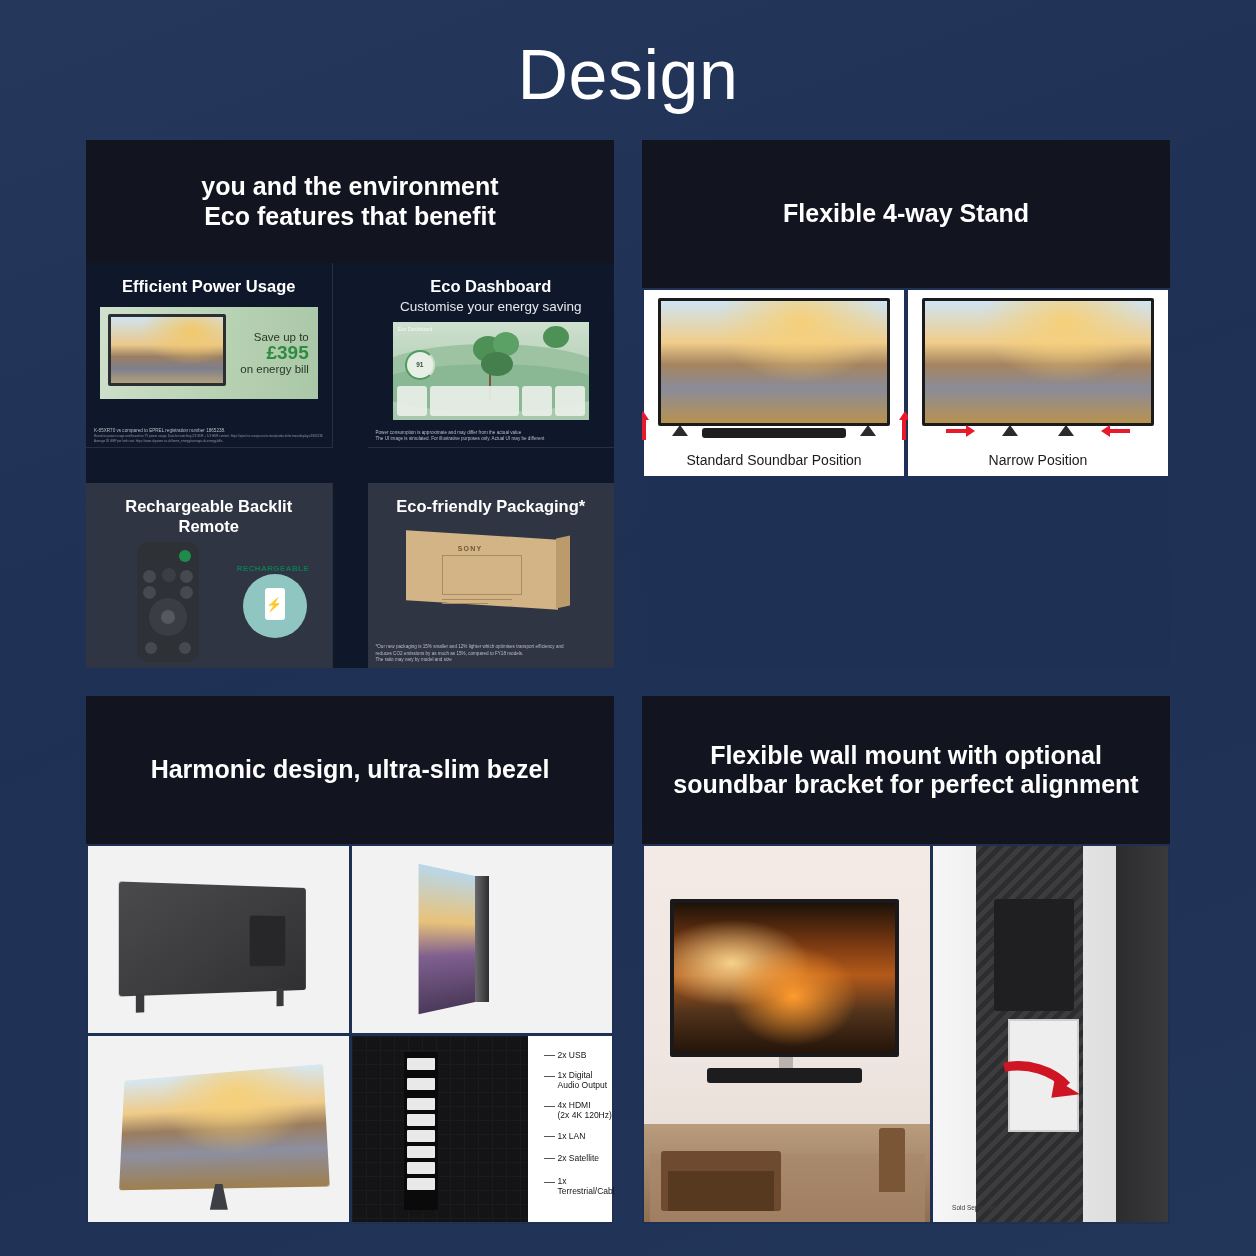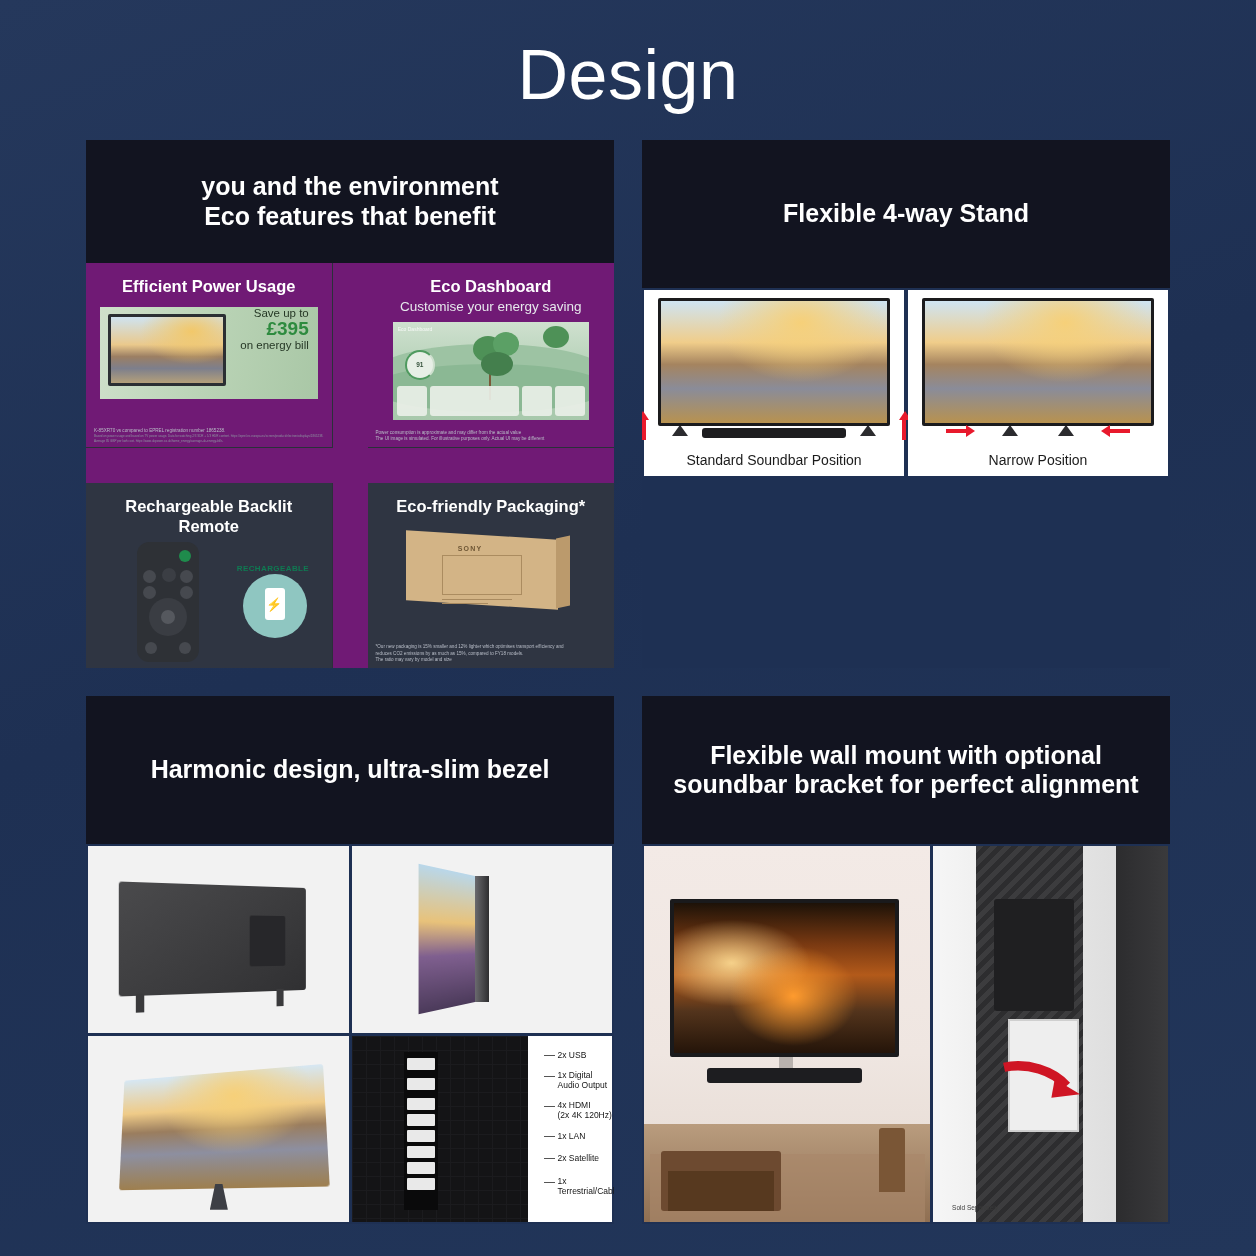--- a/index.html
+++ b/index.html
@@ -37,39 +37,39 @@
     font-weight: 600;
     line-height: 1.18;
     padding: 8px 18px;
   }
   .head-eco { height: 152px; }
   .head-stand { height: 148px; }
   .head-harmonic { height: 148px; }
   .head-wall { height: 148px; }
 
   
-  .eco-body { flex: 1; display: grid; grid-template-columns: 1fr 1fr; grid-template-rows: 1fr 1fr; background: #701a75; gap: 35px; }
+  .eco-body { flex: 1; display: grid; grid-template-columns: 1fr 1fr; grid-template-rows: 1fr 1fr; background: #0f172a; gap: 35px; }
   .eco-cell { position: relative; padding: 14px 10px 6px; display: flex; flex-direction: column; align-items: center;
               border-right: 1px solid #2a3039; border-bottom: 1px solid #2a3039; }
   .eco-cell:nth-child(2n) { border-right: none; }
   .eco-cell:nth-child(n+3) { border-bottom: none; background: #2f3542; }
   .eco-title { color:#fff; font-size:16.5px; font-weight:700; text-align:center; line-height:1.18; }
   .eco-sub { color:#e6e8ec; font-size:13.5px; text-align:center; margin-top:2px; }
   .eco-fine { position:absolute; left:8px; right:8px; bottom:4px; color:#b9bec8; font-size:4.6px; line-height:1.45; text-align:left; }
   .eco-fine2 { font-size:3px; color:#8d93a0; }
 
   .power-img { margin-top:10px; width: 218px; height: 92px; position: relative;
                background: linear-gradient(100deg,#cfe0cb 0%,#b8d2b4 55%,#a9c7a6 100%); display:flex; }
   .power-tv { width: 118px; margin:7px 0 0 8px; height: 72px; background:#2b2f33; border-radius:2px; padding:3px; }
   .power-tv-scr { width:100%; height:100%;
     background:
       radial-gradient(ellipse at 72% 22%, #f2c86a 0%, rgba(242,200,106,0) 45%),
       linear-gradient(#cfe3f0 0%, #eac98c 42%, #9c7f63 60%, #7d7f8c 78%, #b4a07a 100%);
   }
-  .power-txt { flex:1; display:flex; flex-direction:column; justify-content:flex-start; align-items:flex-end; padding-right:9px; }
+  .power-txt { flex:1; display:flex; flex-direction:column; justify-content:center; align-items:flex-end; padding-right:9px; }
   .power-txt .l1 { font-size:11.5px; color:#263826; }
   .power-txt .l2 { font-size:19px; font-weight:700; color:#2e8b3f; line-height:1.05; }
   .power-txt .l3 { font-size:11.5px; color:#263826; }
 
   .dash-img { margin-top:8px; width:196px; height:98px; position:relative; overflow:hidden;
     background: linear-gradient(#cfe0cf 0%, #b9d4bb 40%, #a7c8ab 100%); }
   .dash-label { position:absolute; left:5px; top:4px; font-size:5px; color:#ffffff; opacity:.85; }
   .dash-hill { position:absolute; left:-10%; width:120%; border-radius:50%; }
   .h1 { background:#9dc3a3; height:60px; top:22px; }
   .h2 { background:#8bb894; height:48px; top:42px; }

